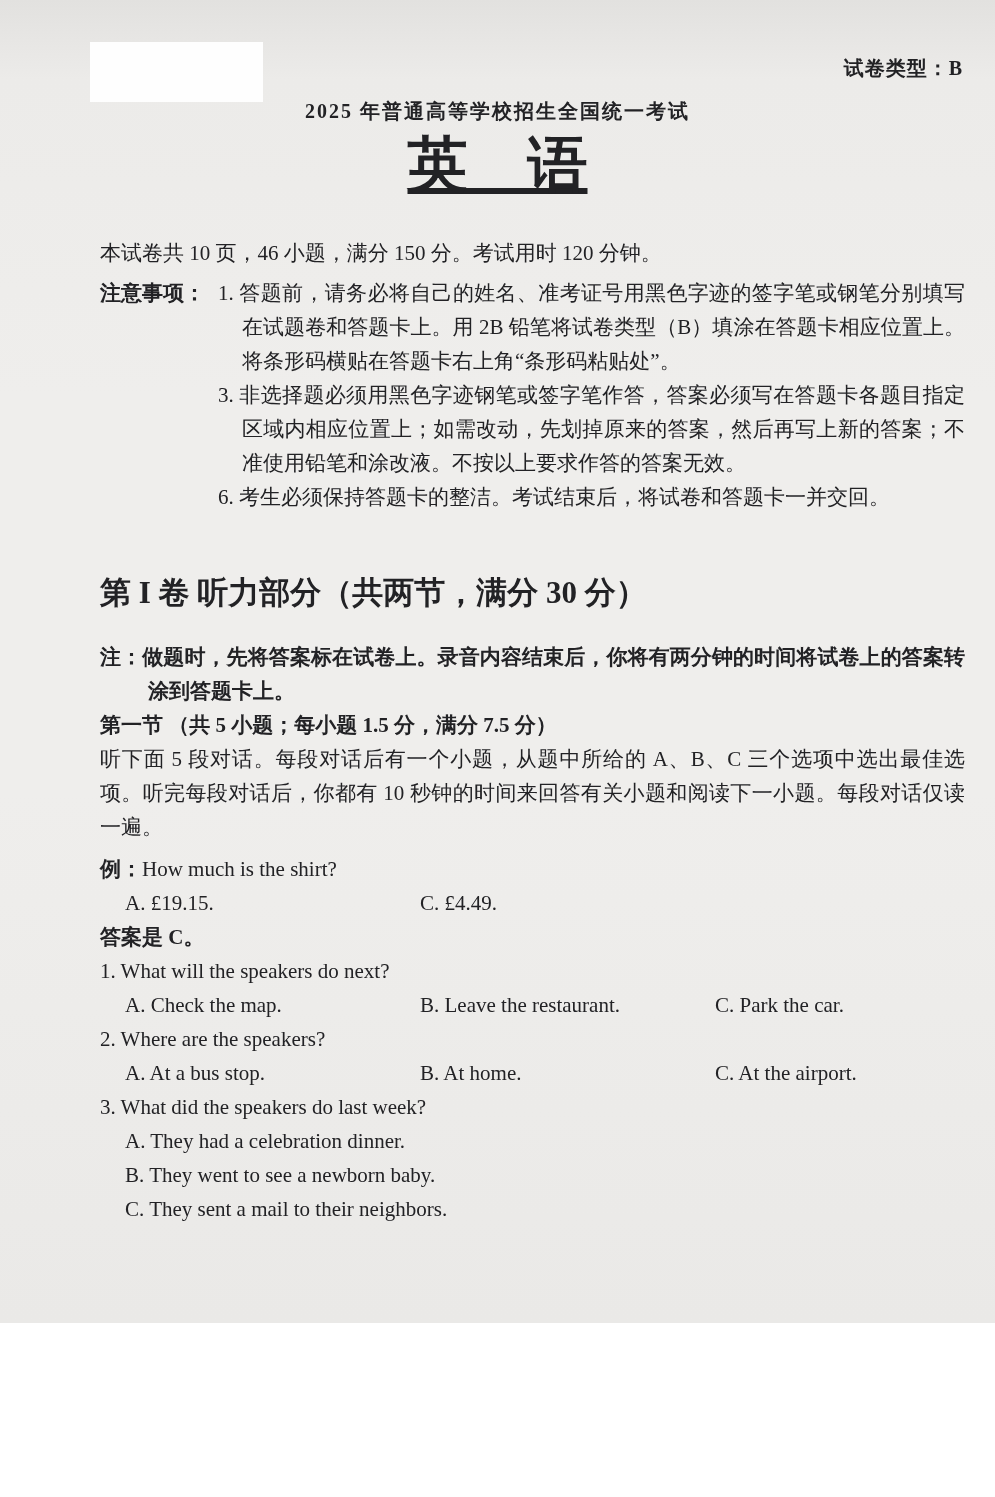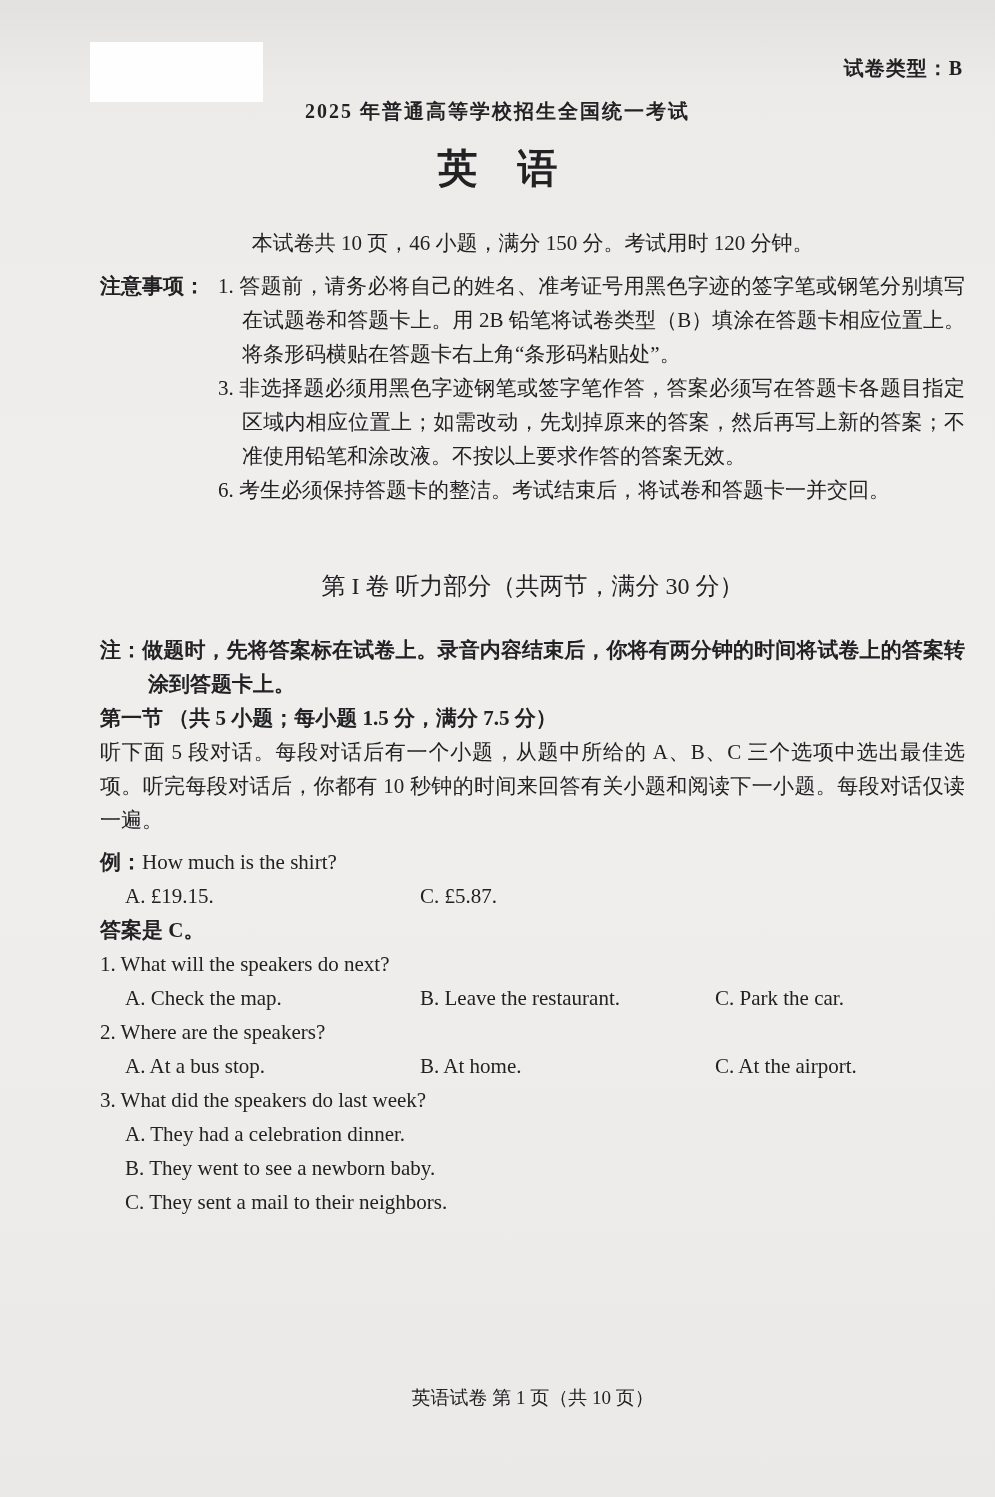--- a/index.html
+++ b/index.html
@@ -4,21 +4,21 @@
 <style>
   * { box-sizing: border-box; margin: 0; padding: 0; }
   html, body { width: 995px; height: 1497px; }
   body {
     font-family: "Liberation Serif", "DejaVu Serif", serif;
     color: #222225;
   }
   .paper {
     position: relative;
     width: 995px;
-    height: 1497px;
+    height: 1323px;
     overflow: hidden;
     background: linear-gradient(180deg, #e2e1df 0%, #ecebe9 6%, #efeeec 30%, #efeeec 60%, #eae9e7 100%);
   }
   .redaction-box {
     position: absolute;
     left: 90px; top: 42px;
     width: 173px; height: 60px;
     background: #fefefe;
   }
   .paper-type {
@@ -29,48 +29,49 @@
     letter-spacing: 1px;
   }
   .title {
     padding-top: 98px;
     text-align: center;
     font-size: 20px;
     font-weight: 700;
     letter-spacing: 2px;
   }
   .subject {
-    margin-top: 16px;
+    margin-top: 0;
     text-align: center;
-    font-size: 40px;
+    font-size: 60px;
     font-weight: 700;
+    text-decoration: underline;
   }
   .content {
     margin: 30px 30px 0 100px;
     font-size: 21px;
     line-height: 34px;
   }
-  .intro { margin: 9px; text-align: center; }
+  .intro { margin: 0; }
   .notices { position: relative; margin-top: 6px; }
   .notices-label {
     position: absolute;
     left: 0; top: 0;
     font-weight: 700;
   }
   .notice-item {
     margin-left: 118px;
     padding-left: 24px;
     text-indent: -24px;
     text-align: justify;
   }
   .section-heading {
     margin-top: 62px;
-    text-align: center;
-    font-size: 24px;
-    font-weight: 400;
+    text-align: left;
+    font-size: 31px;
+    font-weight: 700;
   }
   .note {
     margin-top: 30px;
     padding-left: 48px;
     text-indent: -48px;
     font-weight: 700;
     text-align: justify;
   }
   .part-heading { font-weight: 700; }
   .para { text-align: justify; }
@@ -121,21 +122,21 @@
     <p class="note"><span>注：</span><span>做题时，先将答案标在试卷上。录音内容结束后，你将有两分钟的时间将试卷上的答案转涂到答题卡上。</span></p>
 
     <p class="part-heading">第一节 （共 5 小题；每小题 1.5 分，满分 7.5 分）</p>
 
     <p class="para">听下面 5 段对话。每段对话后有一个小题，从题中所给的 A、B、C 三个选项中选出最佳选项。听完每段对话后，你都有 10 秒钟的时间来回答有关小题和阅读下一小题。每段对话仅读一遍。</p>
 
     <p class="example-line"><span class="bold">例：</span><span class="q-text">How much is the shirt?</span></p>
 
     <div class="opts-row">
       <span class="opt">A. £19.15.</span>
-      <span class="opt">C. £5.87.</span>
+      <span class="opt">C. £4.49.</span>
     </div>
 
     <p class="answer-line">答案是 C。</p>
 
     <p class="q-text">1. What will the speakers do next?</p>
     <div class="opts-row">
       <span class="opt">A. Check the map.</span>
       <span class="opt">B. Leave the restaurant.</span>
       <span class="opt">C. Park the car.</span>
     </div>

